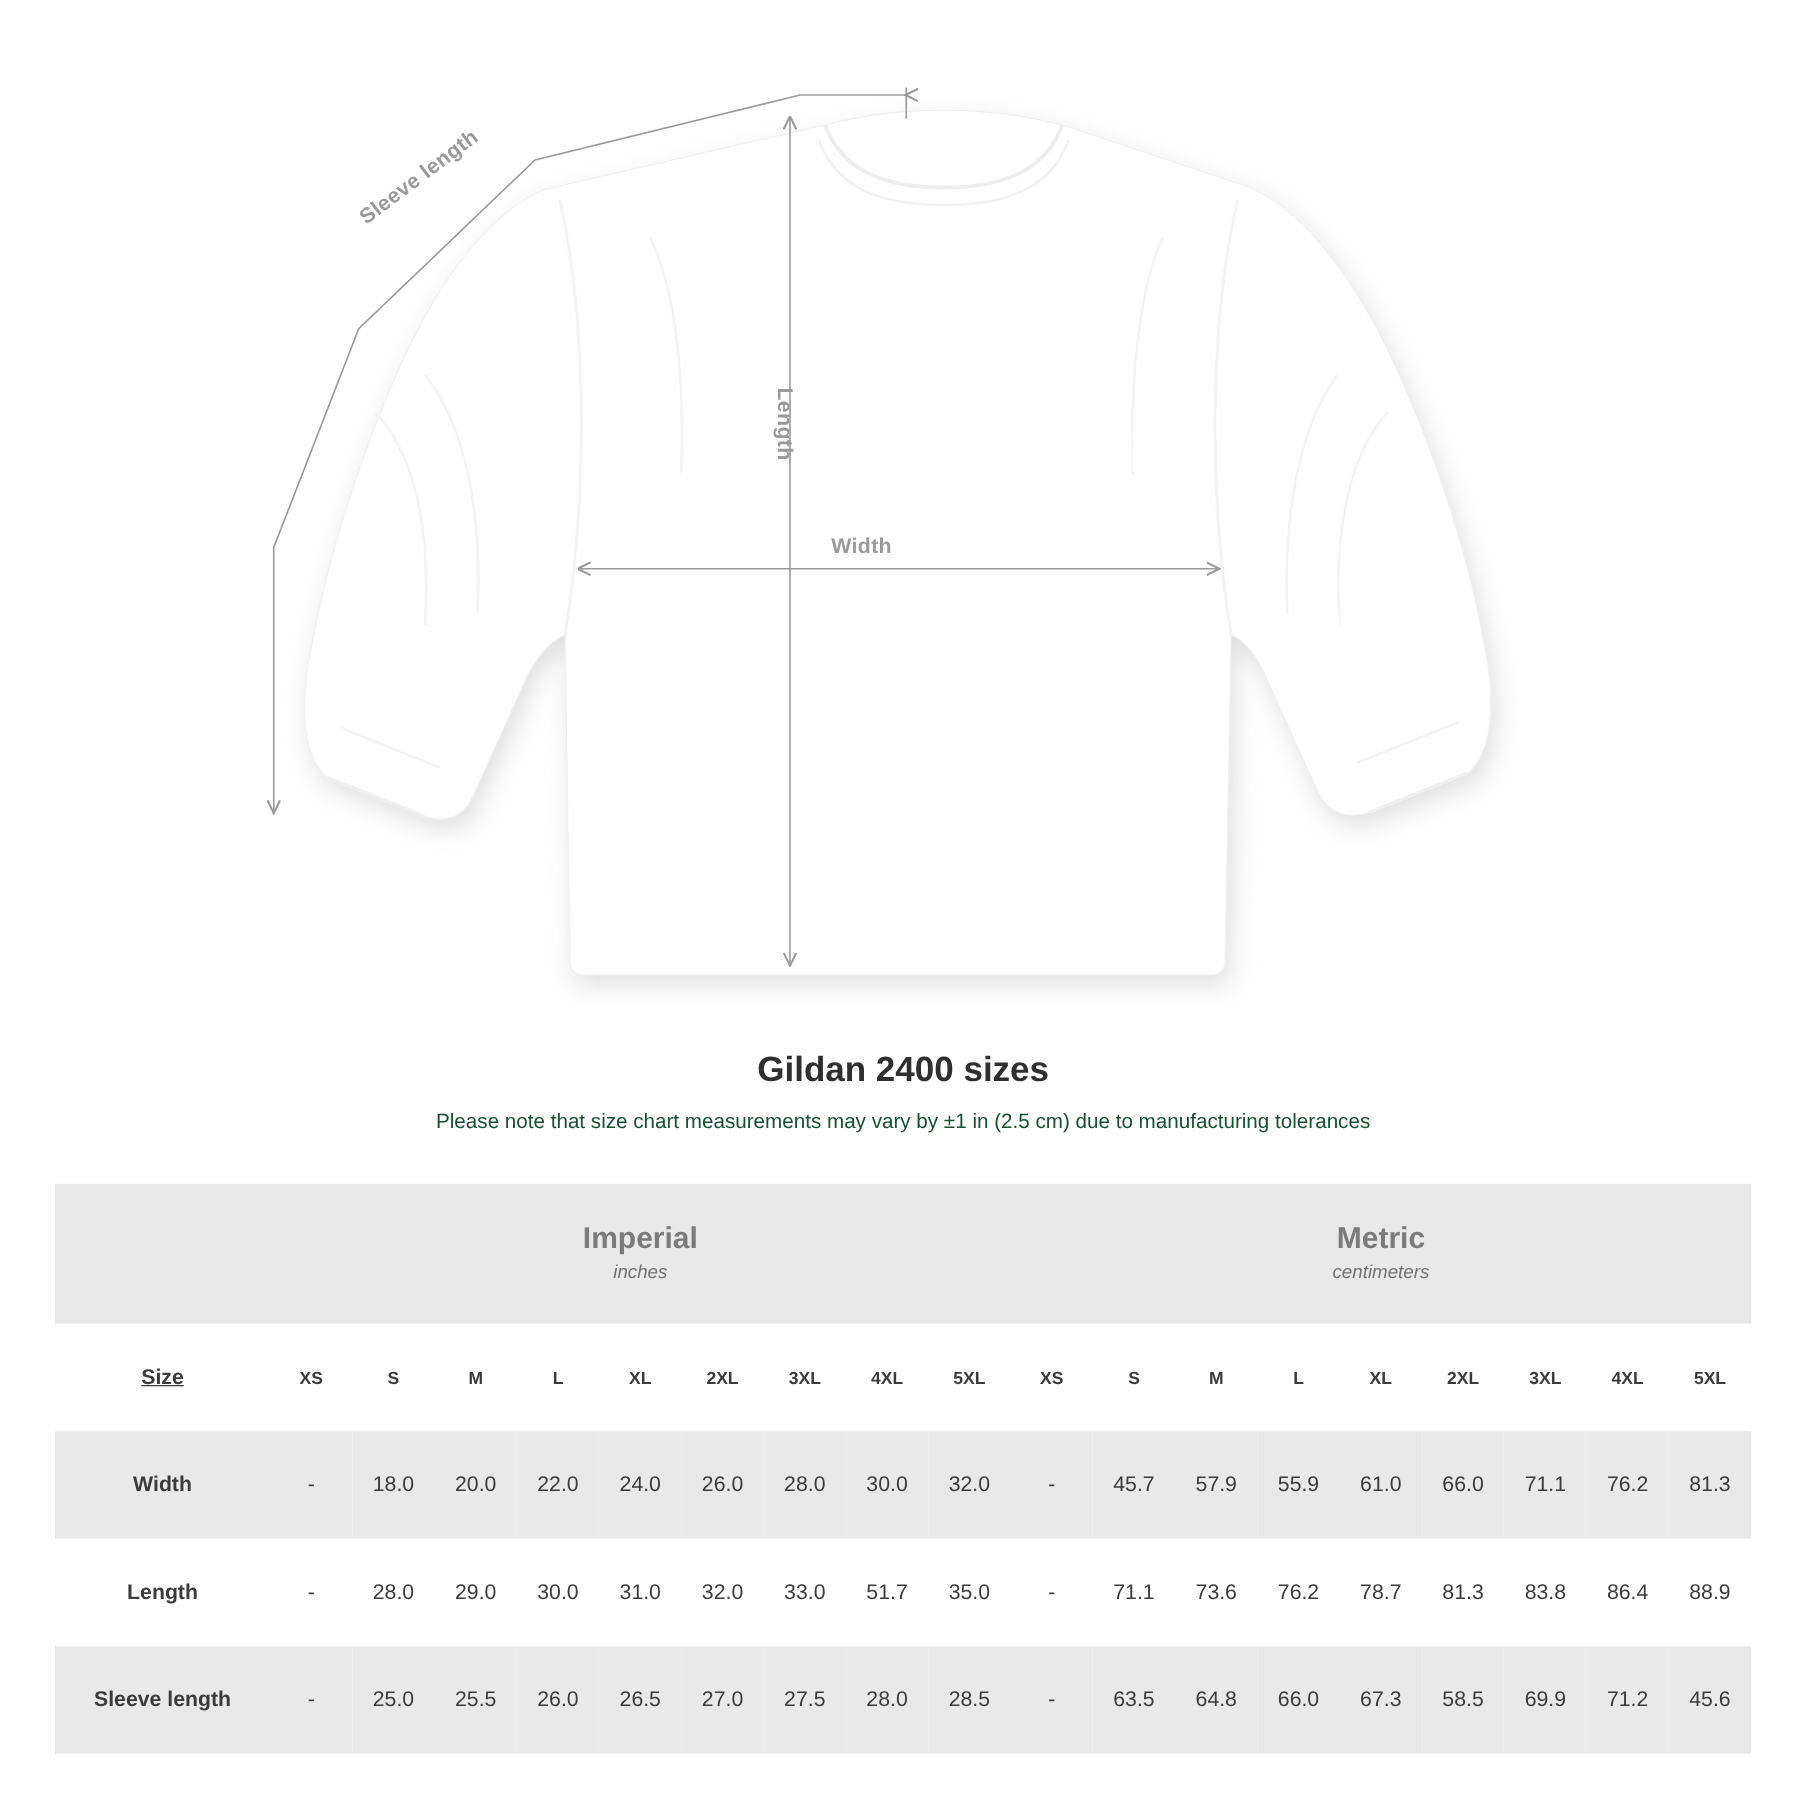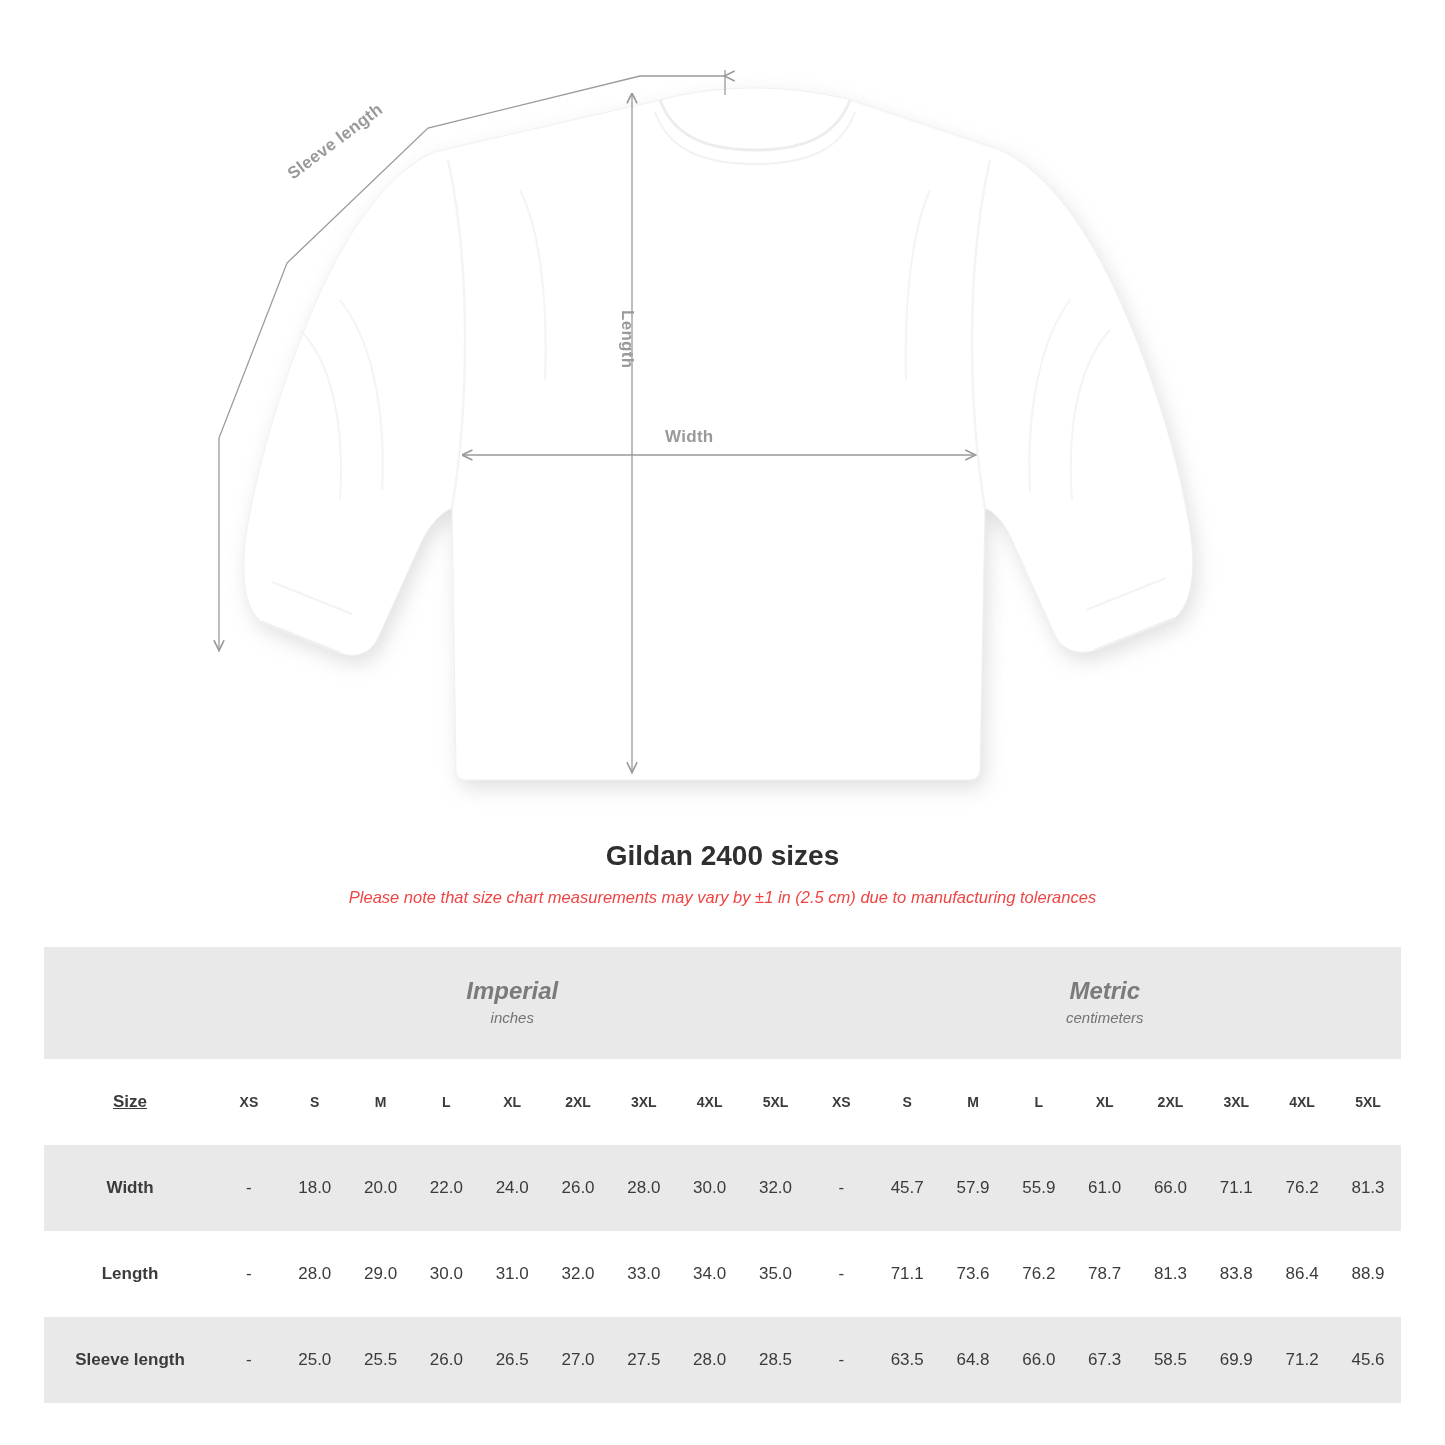--- a/index.html
+++ b/index.html
@@ -65,22 +65,21 @@
     text-align: center;
   }
   .chart-title {
     font-size: 28px;
     font-weight: bold;
     color: #2f2f2f;
     margin: 0 0 16px 0;
   }
   .chart-note {
     font-size: 16.5px;
-    font-style: italic;
-    color: #ef4444;
+    color: #14532d;
     margin: 0;
   }
 
   
   .table-wrap {
     position: absolute;
     left: 44px;
     top: 947px;
     width: 1357px;
   }
@@ -94,21 +93,20 @@
     border: 0;
     text-align: center;
     vertical-align: middle;
   }
   .unit-row td {
     height: 110px;
     background: #e9e9e9;
   }
   .unit-name {
     font-size: 24px;
-    font-style: italic;
     font-weight: bold;
     color: #7b7b7b;
     line-height: 1.25;
   }
   .unit-sub {
     font-size: 15px;
     font-style: italic;
     color: #737373;
     line-height: 1.6;
   }
@@ -308,21 +306,21 @@
 
         <tr class="data-row row-plain">
           <td class="rowlabel">Length</td>
           <td>-</td>
           <td>28.0</td>
           <td>29.0</td>
           <td>30.0</td>
           <td>31.0</td>
           <td>32.0</td>
           <td>33.0</td>
-          <td>34.0</td>
+          <td>51.7</td>
           <td>35.0</td>
           <td>-</td>
           <td>71.1</td>
           <td>73.6</td>
           <td>76.2</td>
           <td>78.7</td>
           <td>81.3</td>
           <td>83.8</td>
           <td>86.4</td>
           <td>88.9</td>

